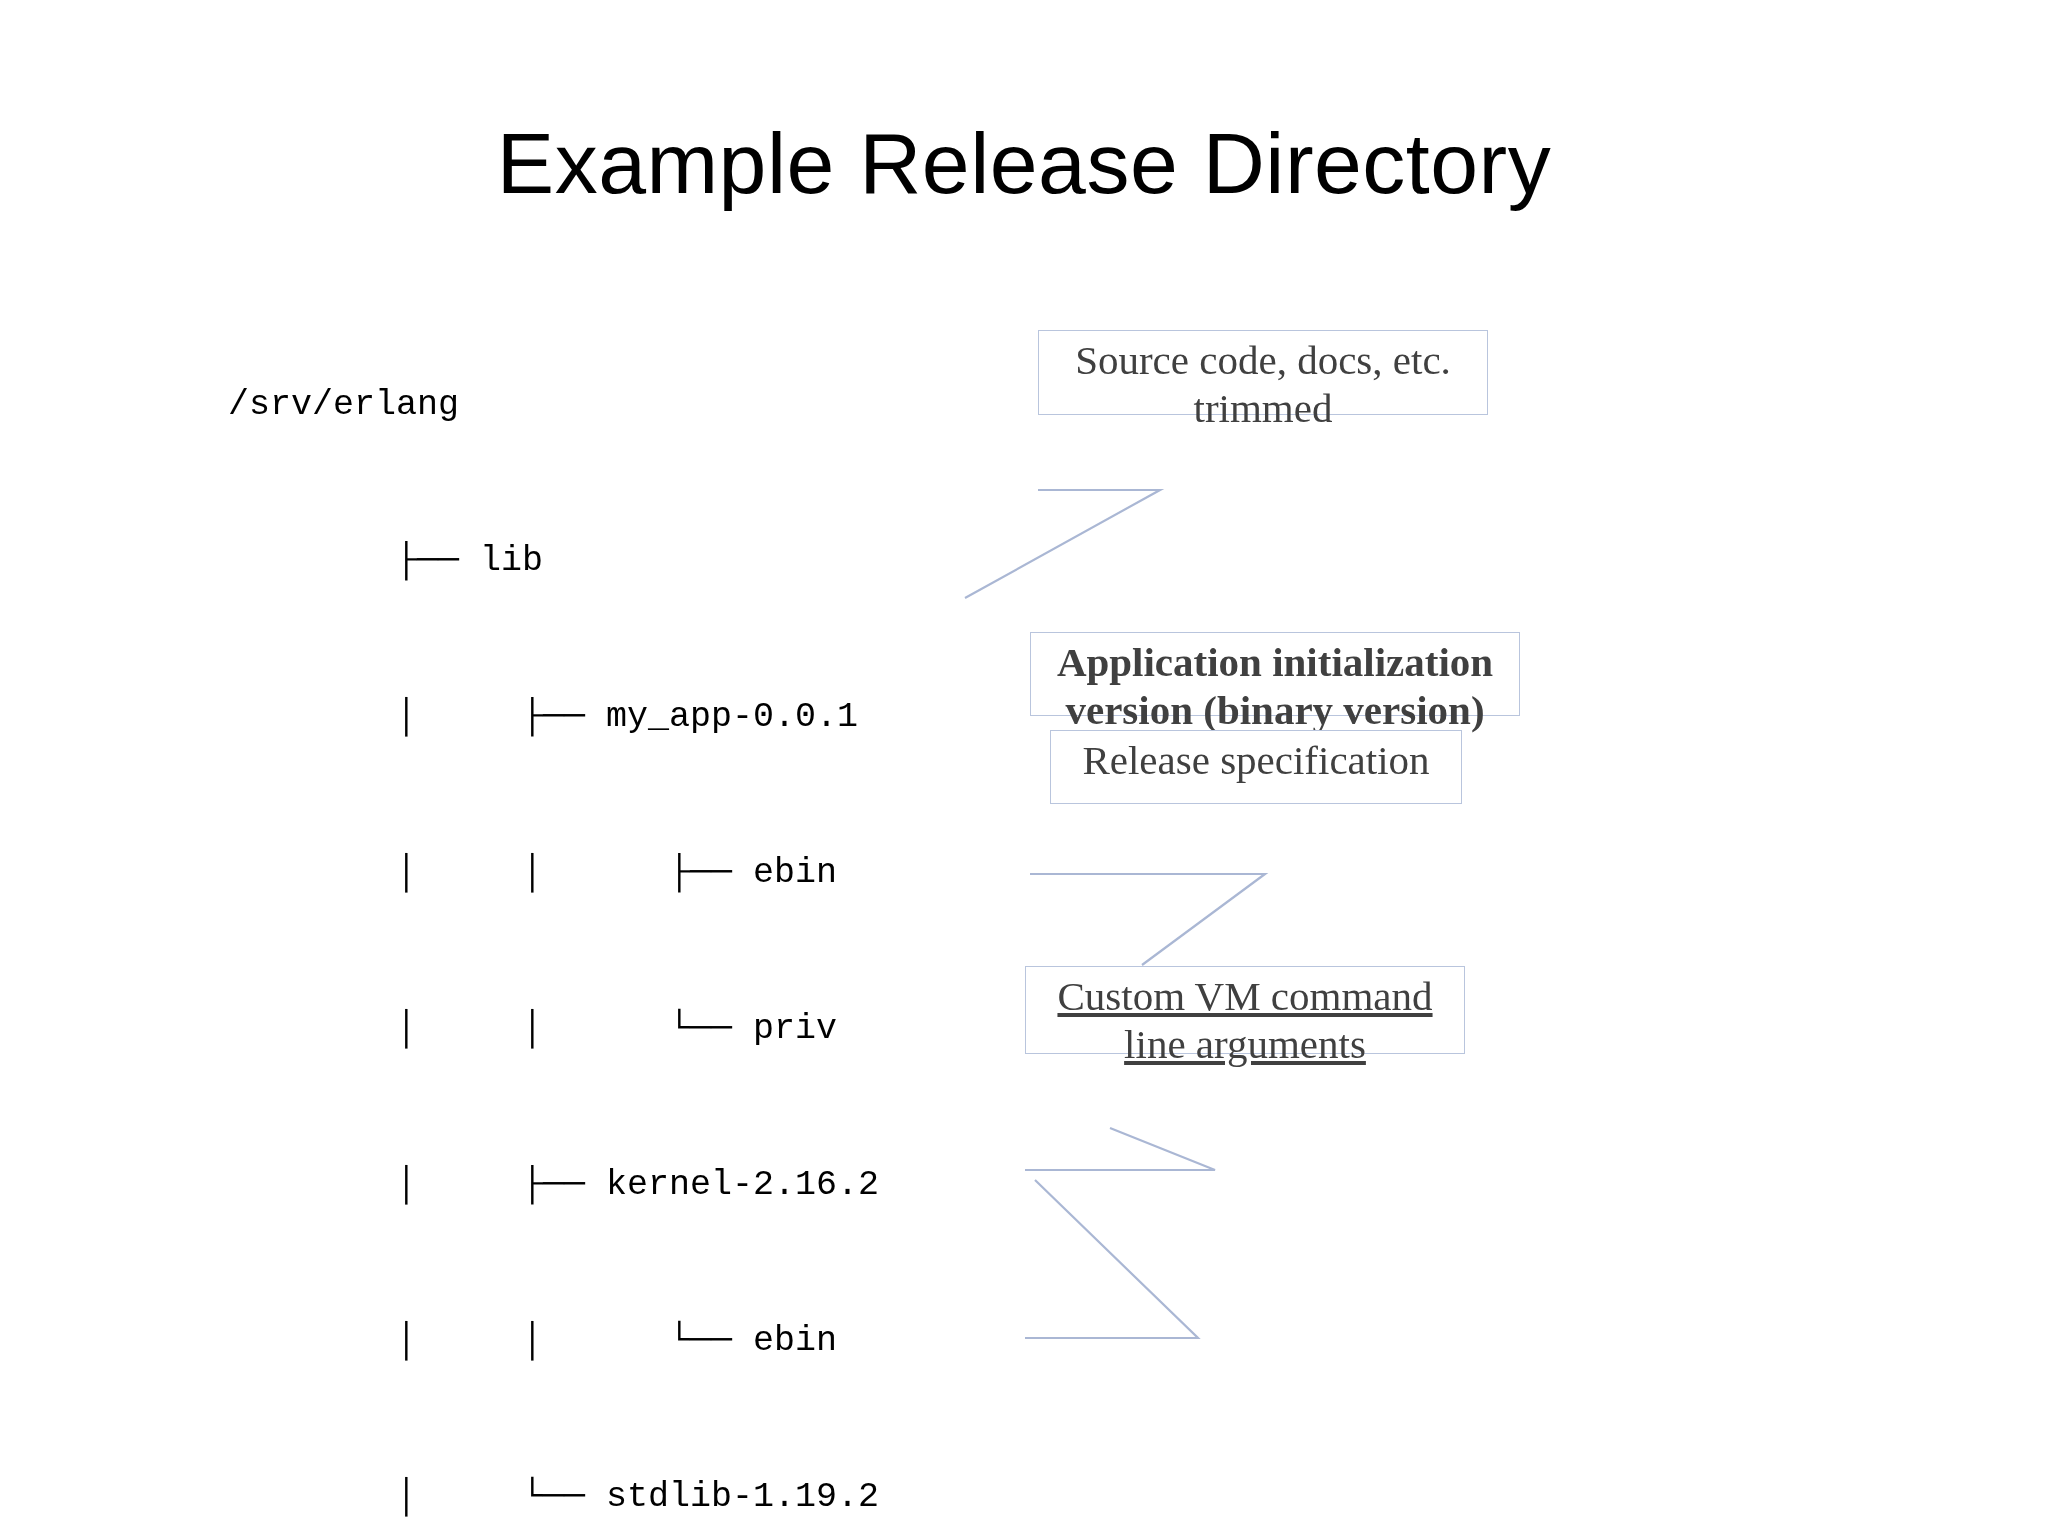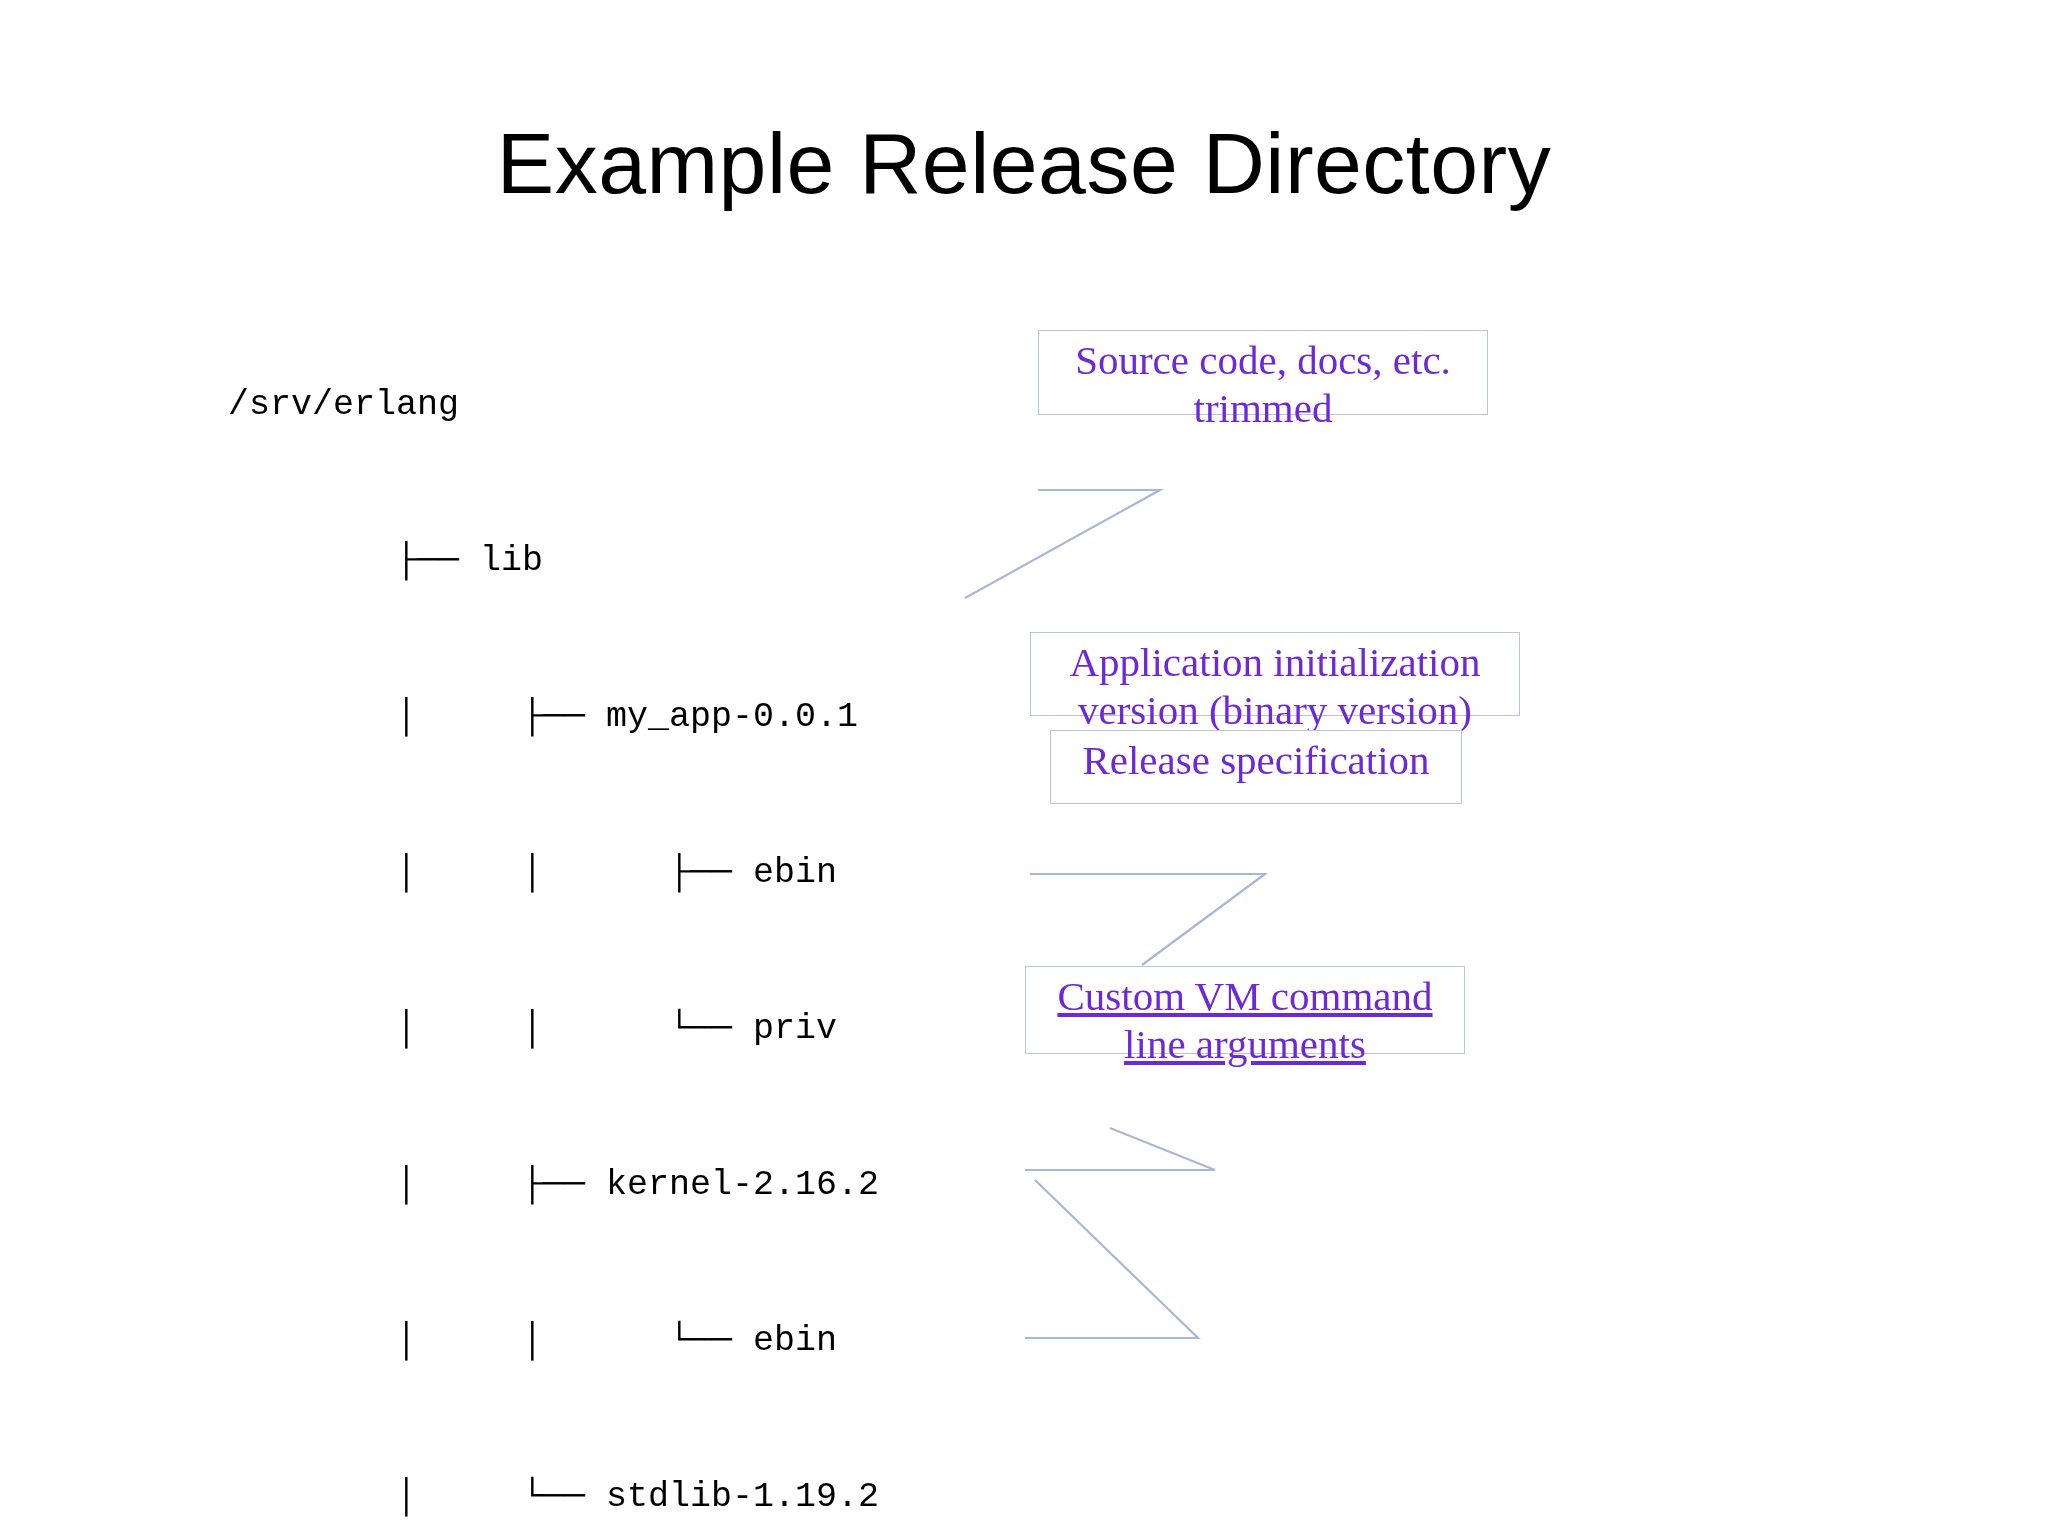--- a/index.html
+++ b/index.html
@@ -37,29 +37,29 @@
 
   
   .callout{
     position:absolute;
     border:1.6px solid #b9c5dd;
     background:#ffffff;
     box-sizing:border-box;
     font-family:"Liberation Serif",serif;
     font-size:41px;
     line-height:1.16;
-    color:#6d28d9;
+    color:#404040;
     text-align:center;
     display:block;
     padding-top:6px;
   }
   .callout .ln{display:block;white-space:nowrap;}
 
   #callout-source      {left:1038px; top:330px;  width:450px; height:85px;}
-  #callout-initscript  {left:1030px; top:632px;  width:490px; height:84px;}
+  #callout-initscript  {left:1030px; top:632px;  width:490px; height:84px;font-weight:bold;}
   #callout-relspec     {left:1050px; top:730px;  width:412px; height:74px;
                         }
   #callout-appconfig   {left:1025px; top:845px;  width:500px; height:72px;
                         padding-top:8px;}
   #callout-vmargs      {left:1025px; top:966px;  width:440px; height:88px;text-decoration:underline;}
 </style>
 </head>
 <body>
 
 <div id="slide">

